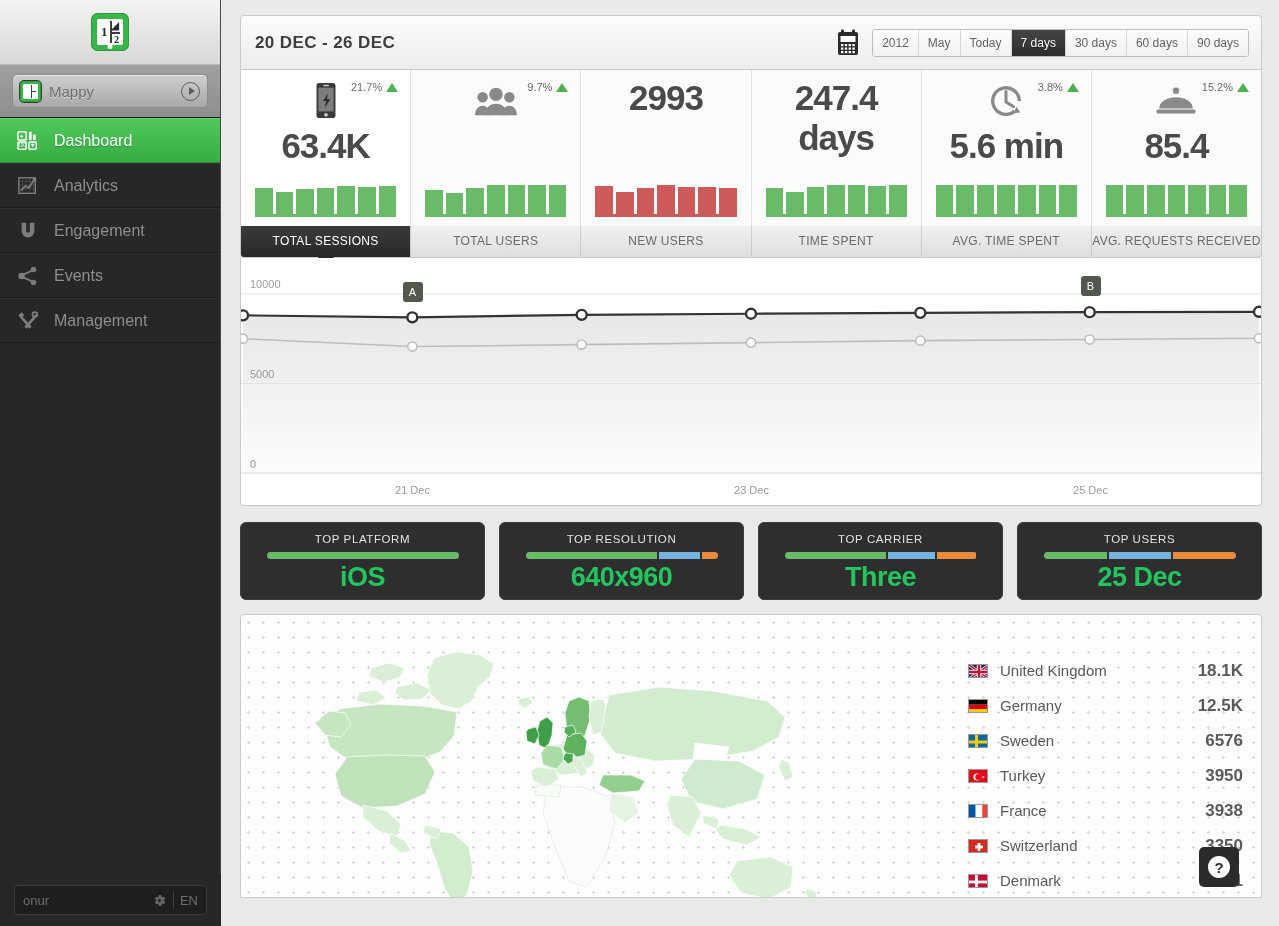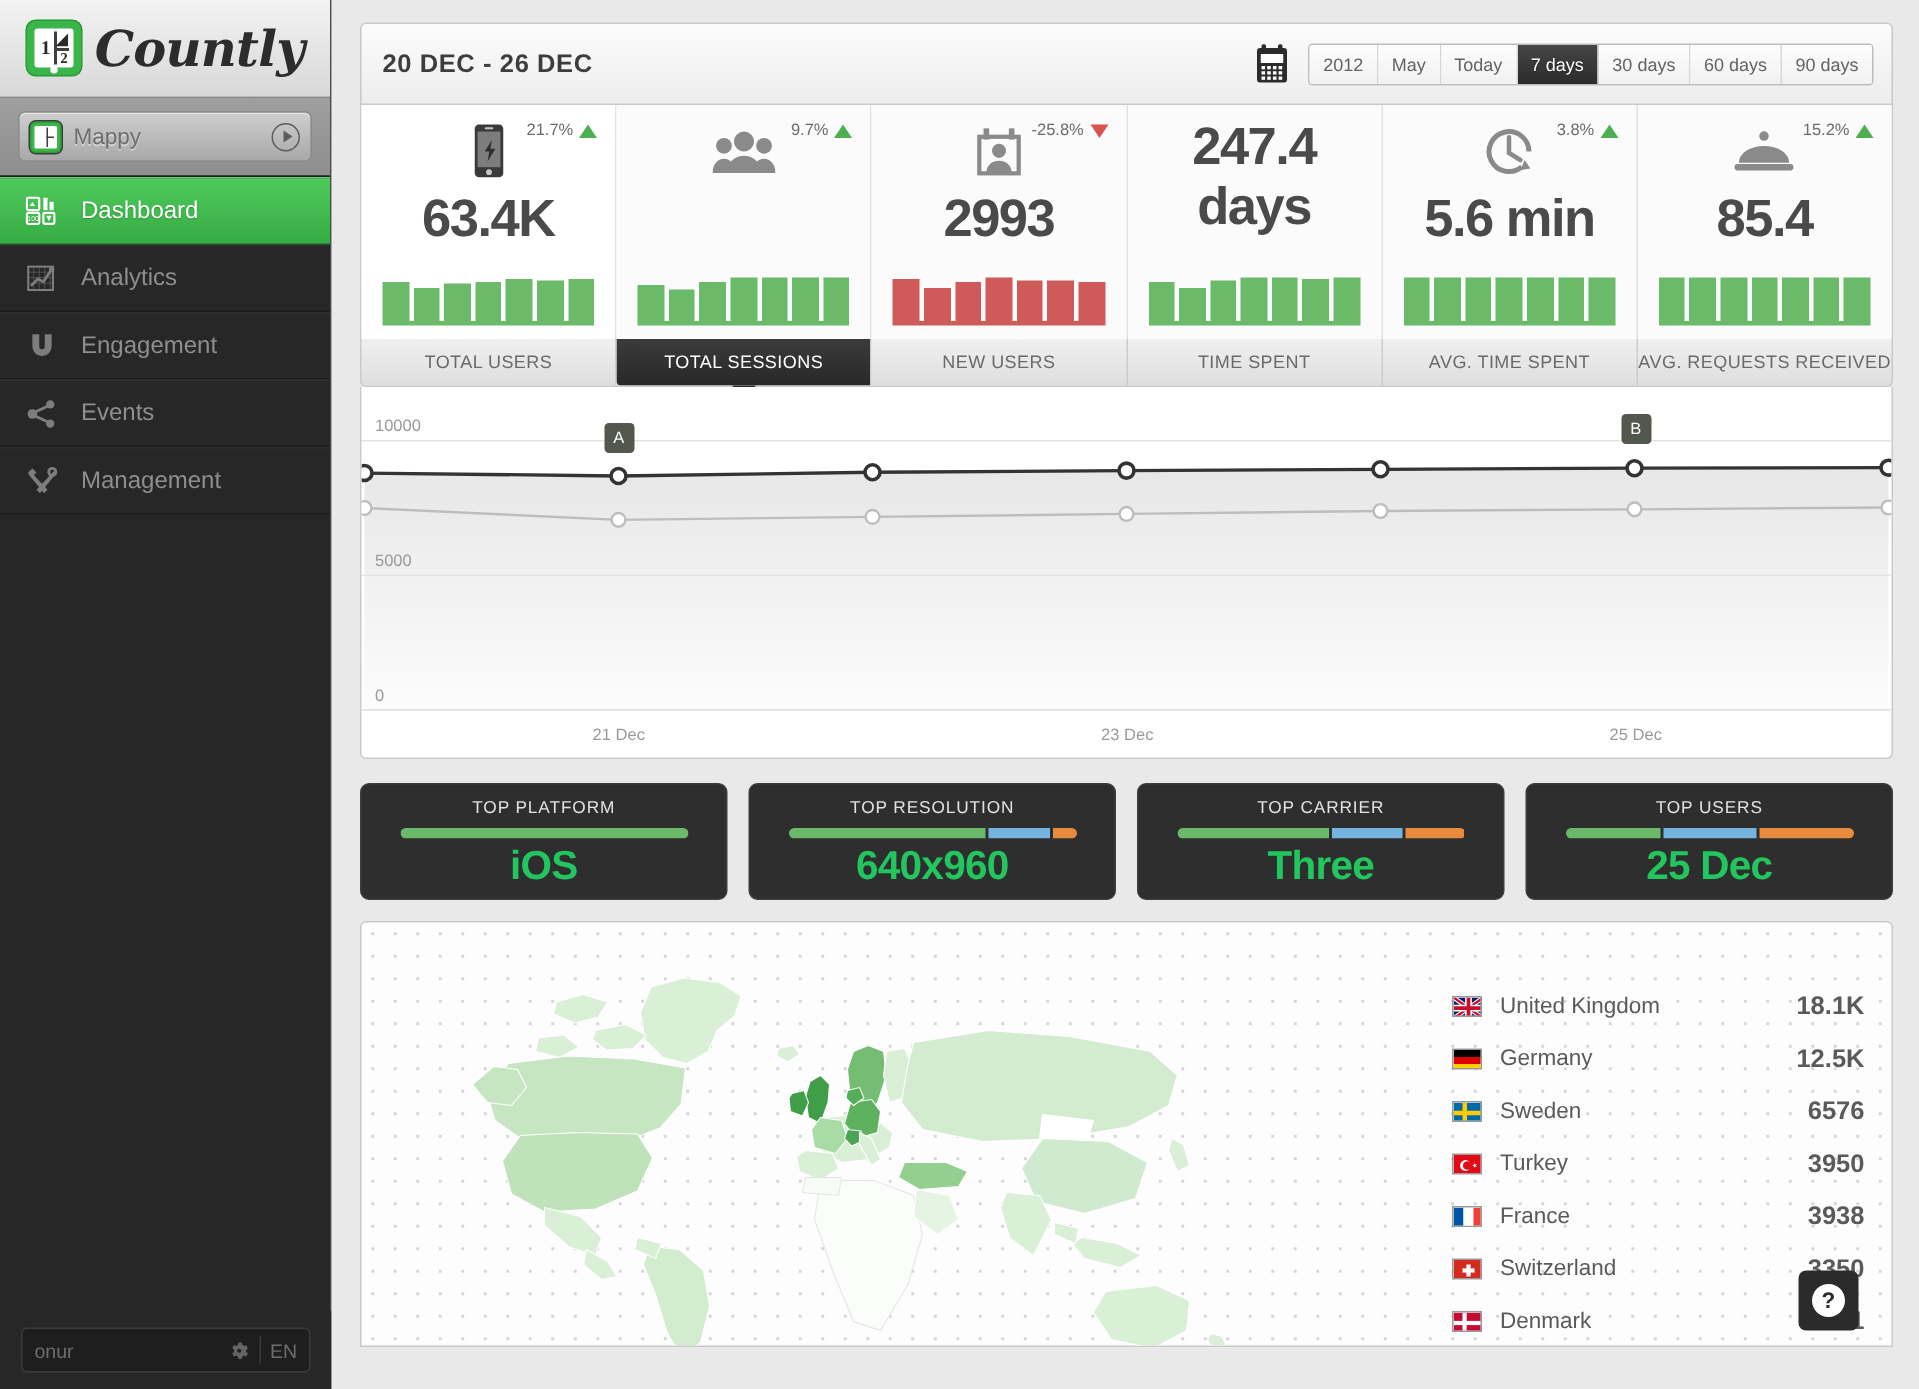--- a/index.html
+++ b/index.html
@@ -260,21 +260,20 @@
 
     <div class="logo-bar">
       <div class="logo-mark">
         <div class="inner">
           <span class="n1">1</span>
             <span class="n2">◢</span>
             <span class="n3">2</span>
         </div>
         <div class="nub"></div>
       </div>
-      <div class="logo-text">Countly</div>
     </div>
 
     <div class="app-select-wrap">
       <div class="app-select">
         <div class="app-icon">
             <div class="inner"></div>
           </div>
         <div class="app-name">Mappy</div>
         <div class="play-btn"></div>
       </div>
@@ -445,35 +444,20 @@
             <i style="height:21px;background:#6aba6a"></i>
             <i style="height:26px;background:#6aba6a"></i>
             <i style="height:29px;background:#6aba6a"></i>
             <i style="height:29px;background:#6aba6a"></i>
             <i style="height:29px;background:#6aba6a"></i>
             <i style="height:29px;background:#6aba6a"></i>
           </div>
           <div class="spark-base" style="background:#6aba6a"></div>
         </div>
         <div class="kpi">
-          <div class="kpi-top">
-            <div class="kpi-ico">
-              <svg viewBox="0 0 32 34" width="30" height="33">
-                <rect x="2" y="6" width="28" height="26" fill="none" stroke="#8a8a8a" stroke-width="3"></rect>
-                <rect x="5" y="0" width="4" height="8" fill="#8a8a8a"></rect>
-                <rect x="23" y="0" width="4" height="8" fill="#8a8a8a"></rect>
-                <circle cx="16" cy="16" r="5" fill="#8a8a8a"></circle>
-                <path d="M7 32c0-6 4-9 9-9s9 3 9 9z" fill="#8a8a8a"></path>
-              </svg>
-            </div>
-            <div class="kpi-pct">
-              <span>-25.8%</span>
-              <span class="tri down"></span>
-            </div>
-          </div>
           <div class="kpi-val"><span>2993</span></div>
           <div class="spark">
             <i style="height:28px;background:#cf5a5a"></i>
             <i style="height:22px;background:#cf5a5a"></i>
             <i style="height:26px;background:#cf5a5a"></i>
             <i style="height:29px;background:#cf5a5a"></i>
             <i style="height:27px;background:#cf5a5a"></i>
             <i style="height:27px;background:#cf5a5a"></i>
             <i style="height:26px;background:#cf5a5a"></i>
           </div>
@@ -540,22 +524,22 @@
             <i style="height:29px;background:#6aba6a"></i>
             <i style="height:29px;background:#6aba6a"></i>
             <i style="height:29px;background:#6aba6a"></i>
             <i style="height:29px;background:#6aba6a"></i>
           </div>
           <div class="spark-base" style="background:#6aba6a"></div>
         </div>
       </div>
 
     <div class="tabs" id="tabs">
+        <div class="tab active">TOTAL SESSIONS</div>
         <div class="tab">TOTAL USERS</div>
-        <div class="tab active">TOTAL SESSIONS</div>
         <div class="tab">NEW USERS</div>
         <div class="tab">TIME SPENT</div>
         <div class="tab">AVG. TIME SPENT</div>
         <div class="tab">AVG. REQUESTS RECEIVED</div>
       </div>
 
     <div class="chart-panel">
       <svg class="chart-svg" id="chart-svg" viewBox="0 0 1021 248" preserveAspectRatio="none">
           <defs>
             <linearGradient id="bandg" x1="0" y1="0" x2="0" y2="1">

